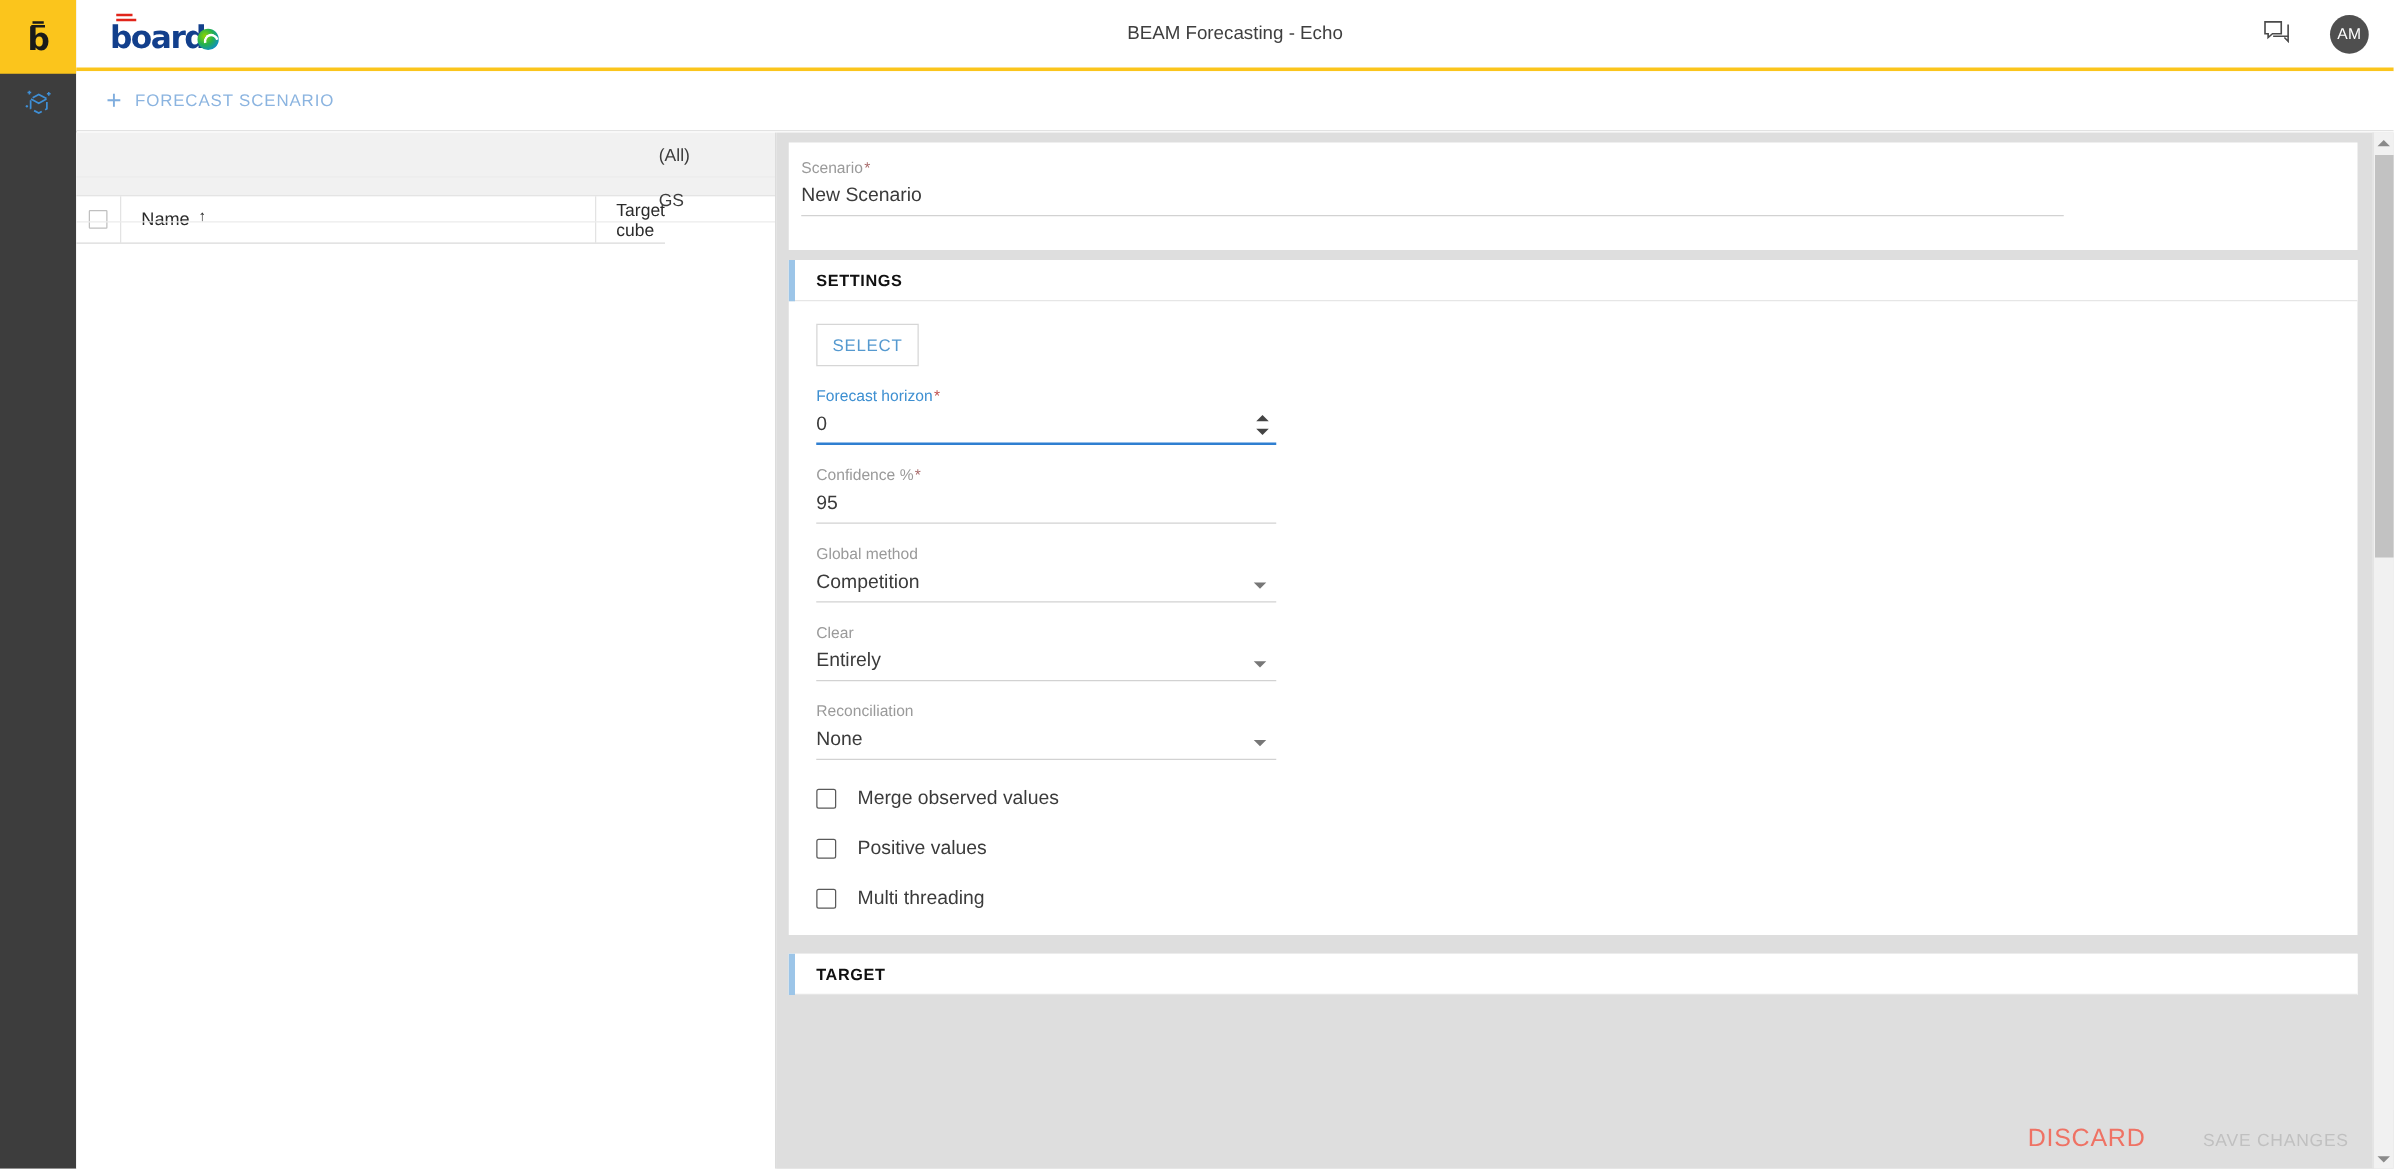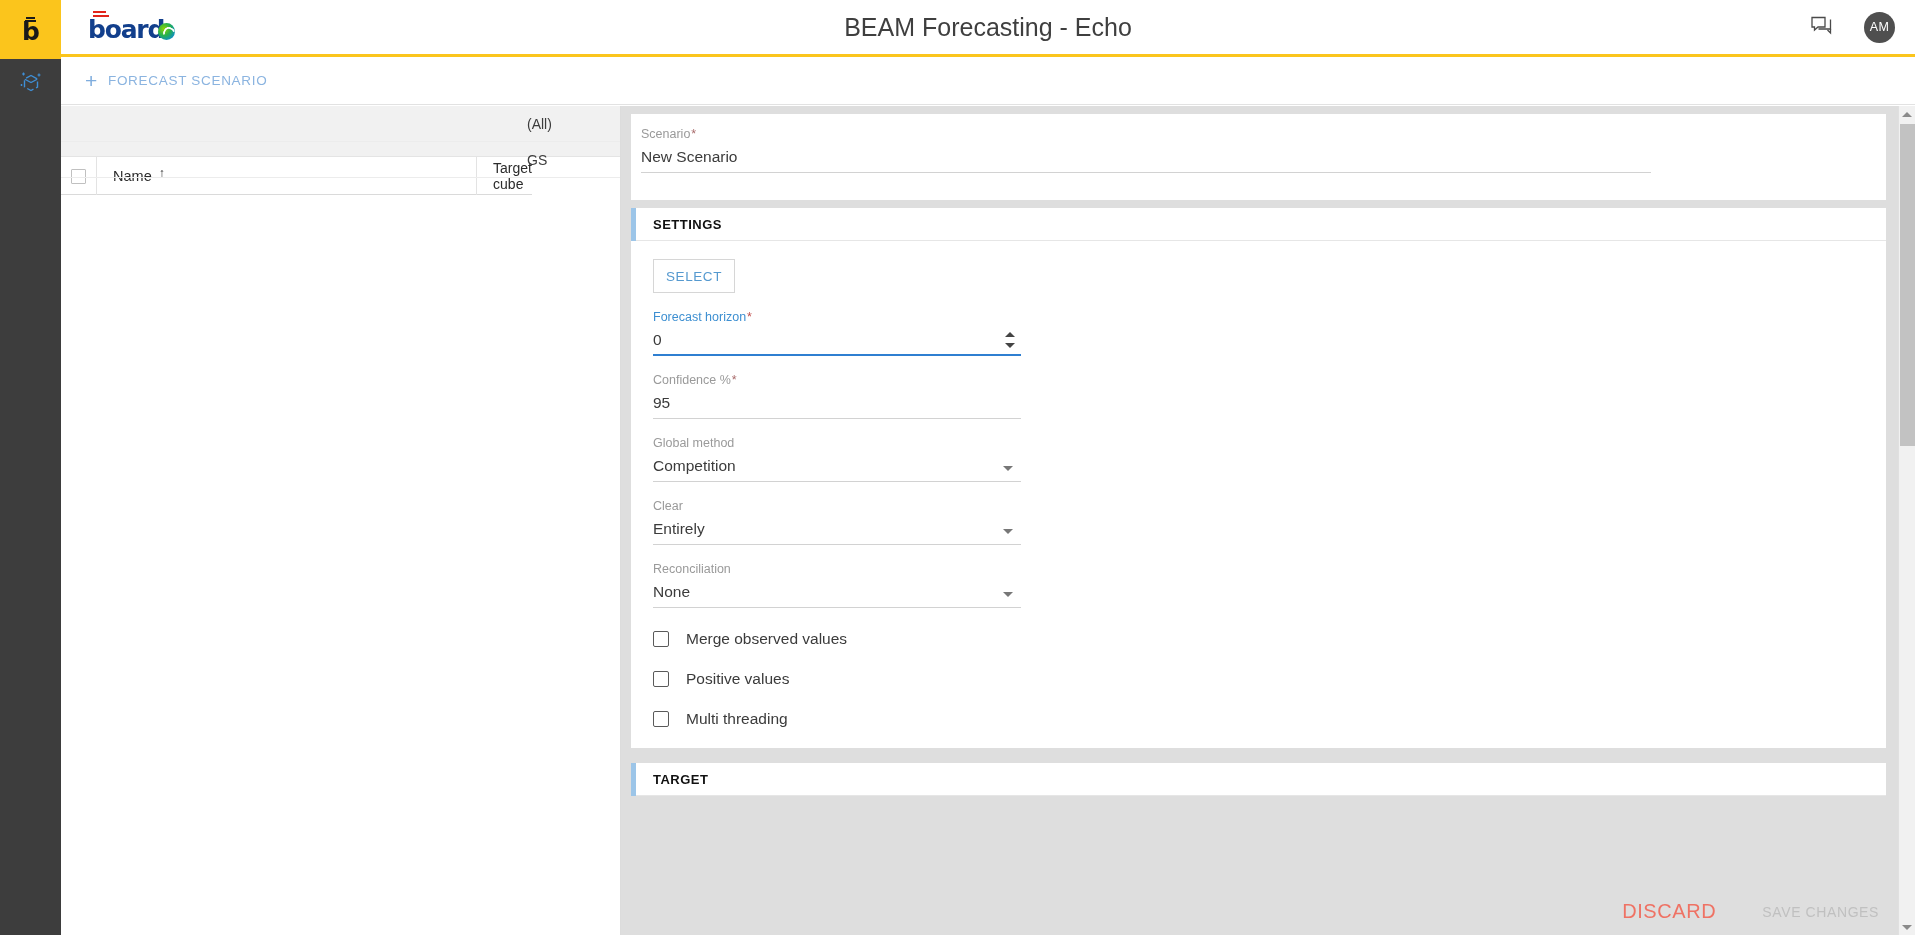--- a/index.html
+++ b/index.html
@@ -126,21 +126,21 @@
     transform: rotate(30deg);
   }
 
   .app-title {
     position: absolute;
     left: 0; top: 0;
     width: 1854px;
     height: 68px;
     line-height: 54px;
     text-align: center;
-    font-size: 25px;
+    font-size: 15px;
     color: #3f3f3f;
     font-weight: 400;
   }
 
   .topbar-actions {
     position: absolute;
     right: 20px; top: 0;
     height: 54px;
     display: flex;
     align-items: center;
@@ -206,20 +206,21 @@
     width: 559px; height: 51px;
     background: #f1f1f1;
     border-bottom: 1px solid #e4e4e4;
   }
   .list-head {
     position: absolute;
     left: 0; top: 51px;
     width: 471px; height: 38px;
     border-bottom: 1px solid #dadada;
     display: flex;
+    align-items: center;
   }
   .col-check {
     width: 70px;
     display: flex;
     align-items: center;
     justify-content: center;
     height: 38px;
     border-right: 1px solid #e3e3e3;
   }
   .cbx {

